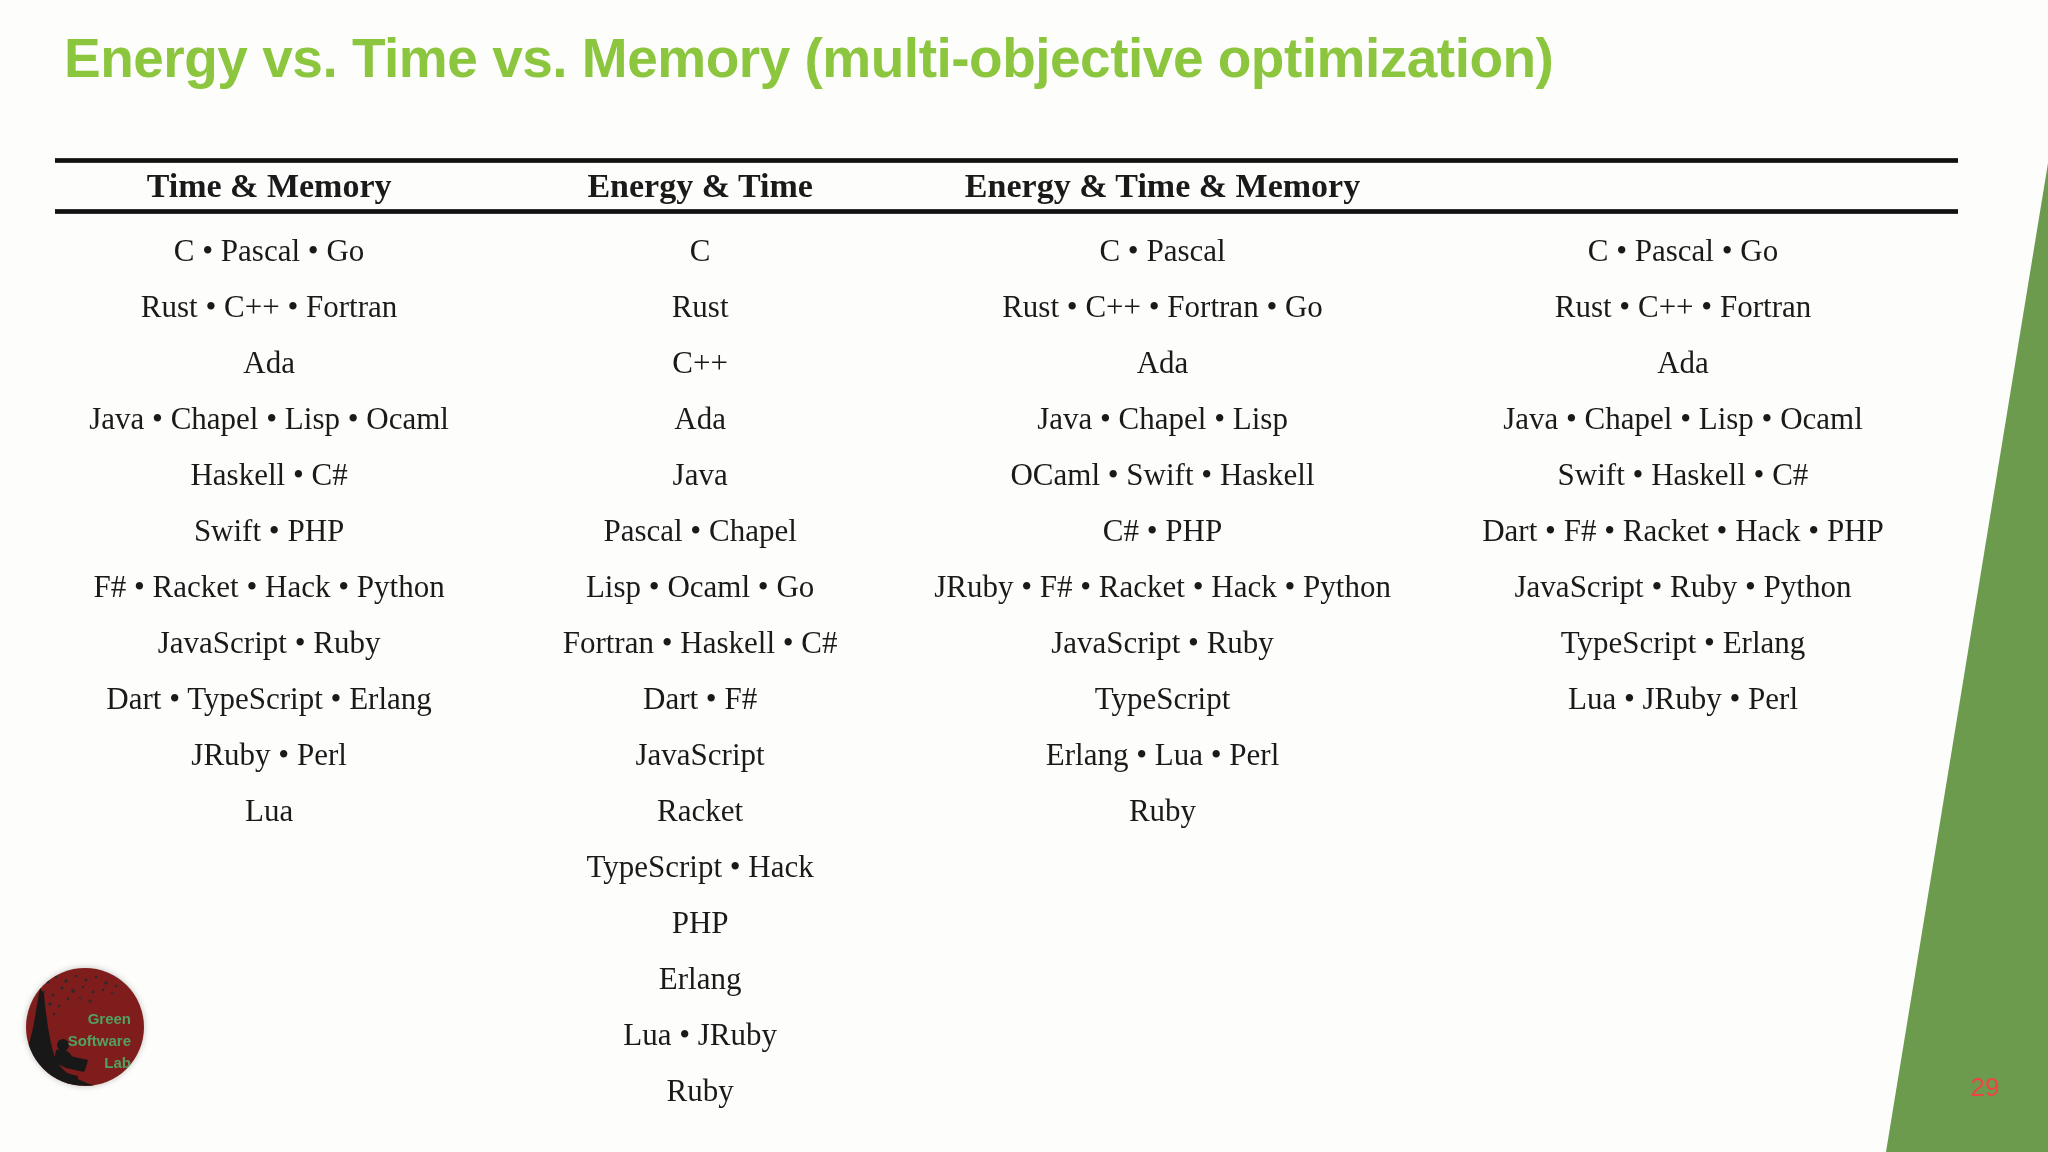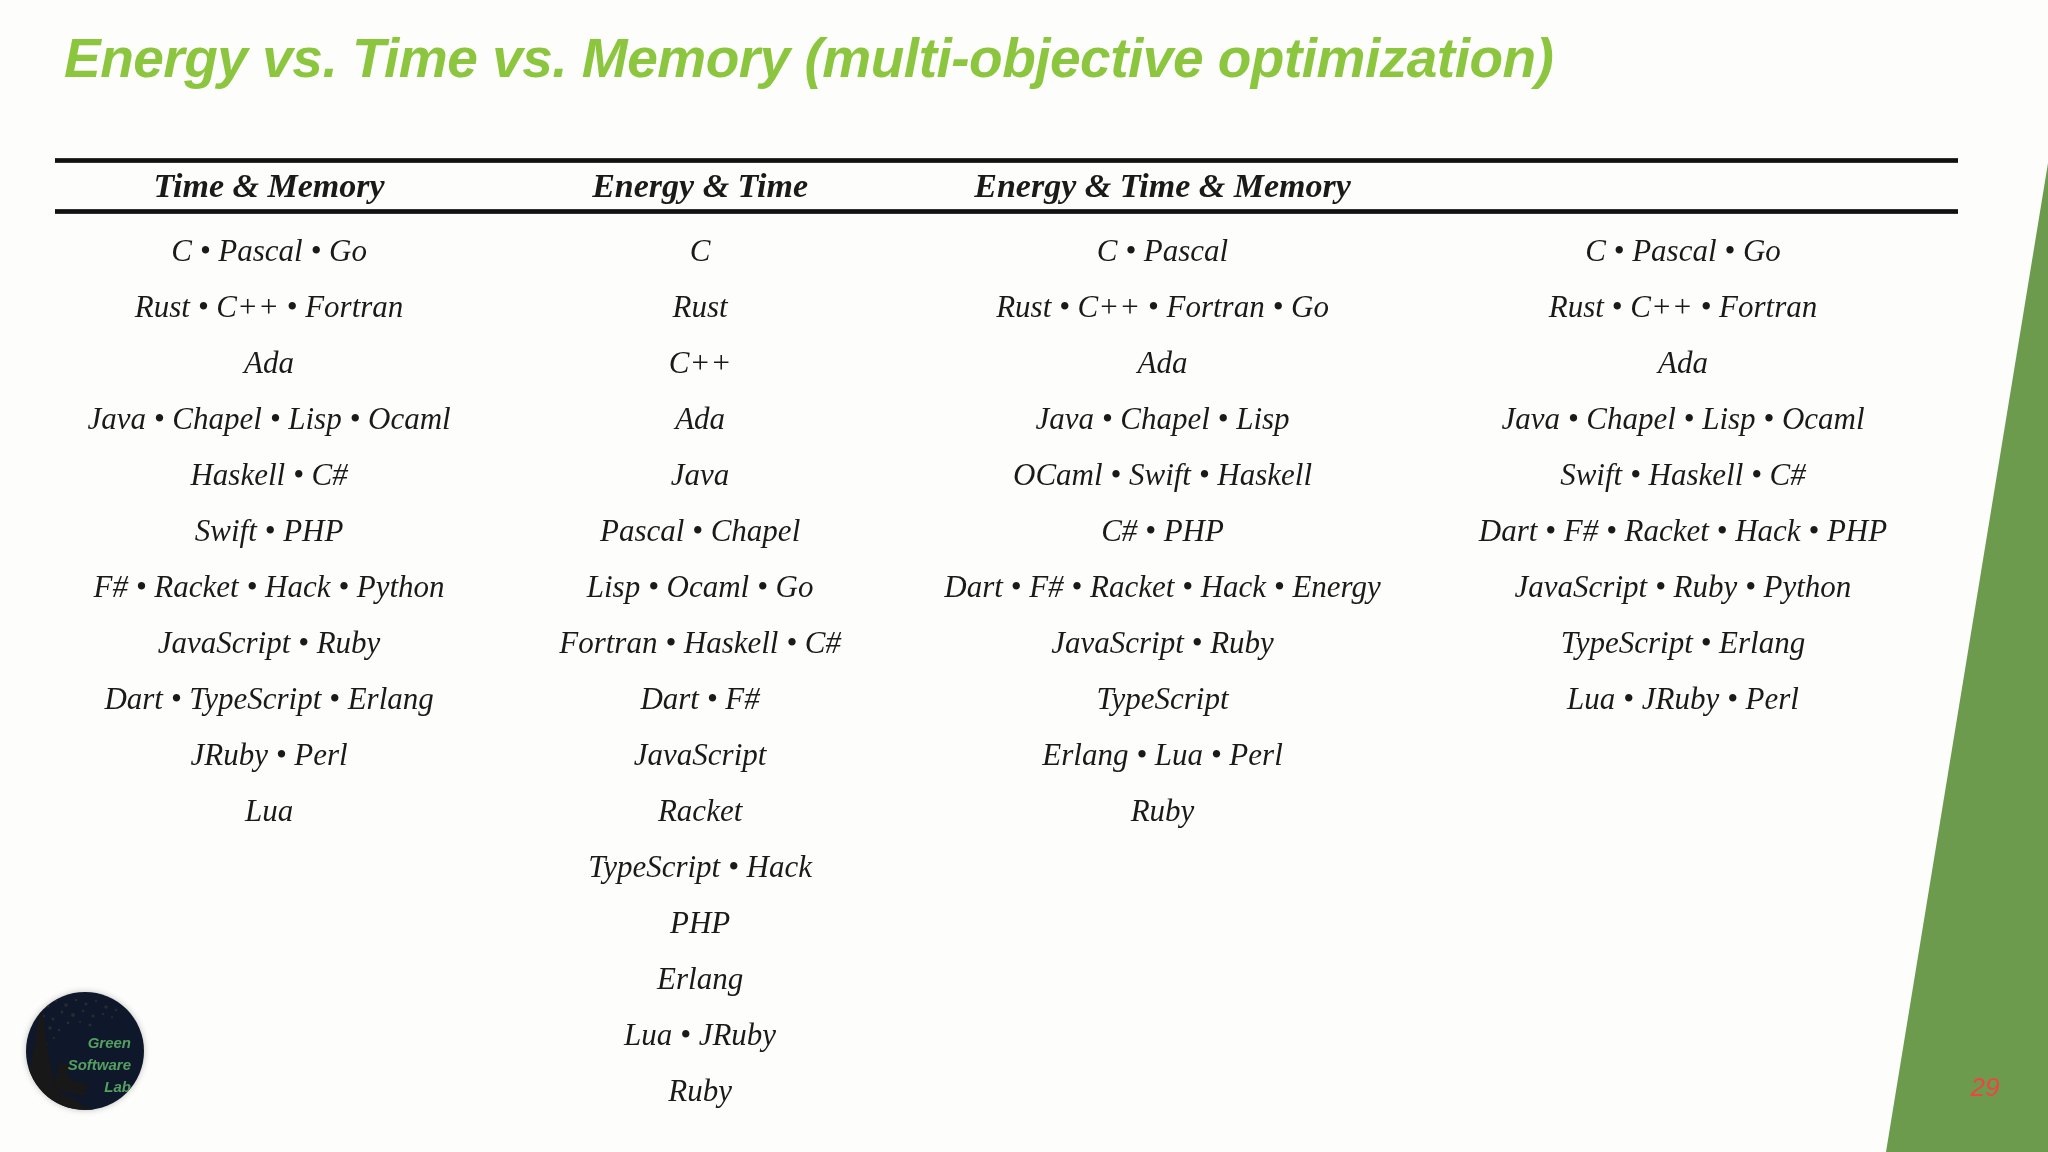--- a/index.html
+++ b/index.html
@@ -3,21 +3,21 @@
 <meta charset="utf-8">
 <style>
   * { margin: 0; padding: 0; box-sizing: border-box; }
   html, body { width: 2048px; height: 1152px; }
   body {
     font-family: "Liberation Sans", sans-serif;
     background: #ffffff;
     position: relative;
     overflow: hidden;
   }
-  .slide { position: absolute; inset: 0; background: #fdfdfc; font-style: italic; }
+  .slide { position: absolute; inset: 0; background: #fdfdfc; }
 
   
   .title {
     position: absolute;
     left: 64px; top: 26px;
     font-size: 55px;
     font-weight: 600;
     letter-spacing: -0.5px;
     color: var(--title-green, #8CC63F);
     white-space: nowrap;
@@ -74,24 +74,24 @@
     width: 60px;
     text-align: center;
     font-size: 26px;
     color: #ef4444;
     z-index: 3;
   }
 
   
   .logo {
     position: absolute;
-    left: 26px; top: 992px;
+    left: 26px; top: 968px;
     width: 118px; height: 118px;
     border-radius: 50%;
-    background: #0f172a;
+    background: #7f1d1d;
     box-shadow: 0 0 6px rgba(0,0,0,0.25);
     overflow: hidden;
   }
   .logo svg { position: absolute; inset: 0; }
   .logo-text {
     position: absolute;
     right: 13px; top: 40px;
     text-align: right;
     font-size: 15px;
     font-weight: bold;
@@ -147,21 +147,21 @@
           <div class="trow">Lua • JRuby</div>
           <div class="trow">Ruby</div>
         </div>
         <div class="tcol">
           <div class="trow">C • Pascal</div>
           <div class="trow">Rust • C++ • Fortran • Go</div>
           <div class="trow">Ada</div>
           <div class="trow">Java • Chapel • Lisp</div>
           <div class="trow">OCaml • Swift • Haskell</div>
           <div class="trow">C# • PHP</div>
-          <div class="trow">Dart • F# • Racket • Hack • Energy</div>
+          <div class="trow">JRuby • F# • Racket • Hack • Python</div>
           <div class="trow">JavaScript • Ruby</div>
           <div class="trow">TypeScript</div>
           <div class="trow">Erlang • Lua • Perl</div>
           <div class="trow">Ruby</div>
         </div>
         <div class="tcol">
           <div class="trow">C • Pascal • Go</div>
           <div class="trow">Rust • C++ • Fortran</div>
           <div class="trow">Ada</div>
           <div class="trow">Java • Chapel • Lisp • Ocaml</div>

